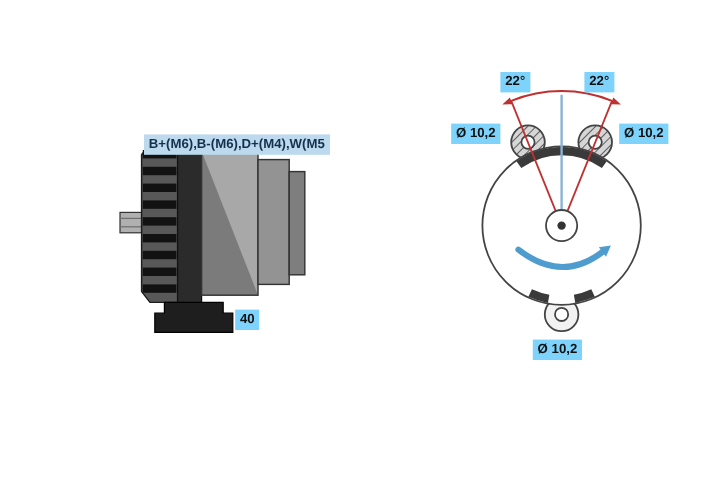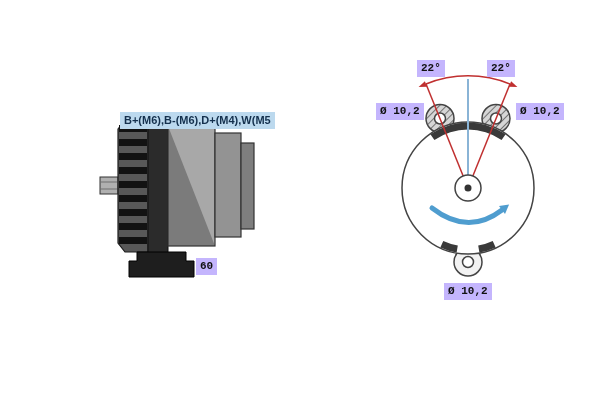--- a/index.html
+++ b/index.html
@@ -5,21 +5,21 @@
   html,body{margin:0;padding:0;background:#fff;}
   .stage{
     position:relative;width:600px;height:400px;background:#ffffff;
     font-family:"Liberation Sans",sans-serif;overflow:hidden;
   }
   .drawing-svg{position:absolute;left:0;top:0;}
   .lbl{
     position:absolute;font-size:11px;font-weight:bold;line-height:13px;
     padding:2px 4px;white-space:nowrap;letter-spacing:0;
   }
-  .lbl-yellow{background:#c4b5fd;color:#101010;font-family:Liberation Mono, monospace;}
+  .lbl-yellow{background:#7dd3fc;color:#101010;}
   .lbl-blue{background:#bcd9ee;color:#14304d;margin-top:16px;}
 </style>
 </head>
 <body>
 
 <div class="stage">
 
   <svg class="drawing-svg" width="600" height="400" viewBox="0 0 600 400">
     <defs>
       <pattern id="hatch" width="5" height="5" patternUnits="userSpaceOnUse" patternTransform="rotate(45)">
@@ -107,21 +107,21 @@
 
       <g>
         <path d="M432,208 Q468,236 502,210" fill="none" stroke="#4f9dcf" stroke-width="5" stroke-linecap="round"></path>
         <polygon points="509.1,204.5 505,214 499,206" fill="#4f9dcf"></polygon>
       </g>
     </g>
   </svg>
 
   <div class="lbl lbl-blue" style="left:120px;top:96px;">B+(M6),B-(M6),D+(M4),W(M5</div>
 
-  <div class="lbl lbl-yellow" style="left:196px;top:258px;">60</div>
+  <div class="lbl lbl-yellow" style="left:196px;top:258px;">40</div>
 
   <div class="lbl lbl-yellow" style="left:417px;top:60px;">22°</div>
 
   <div class="lbl lbl-yellow" style="left:487px;top:60px;">22°</div>
 
   <div class="lbl lbl-yellow" style="left:376px;top:103px;">Ø 10,2</div>
 
   <div class="lbl lbl-yellow" style="left:516px;top:103px;">Ø 10,2</div>
 
   <div class="lbl lbl-yellow" style="left:444px;top:283px;">Ø 10,2</div>

